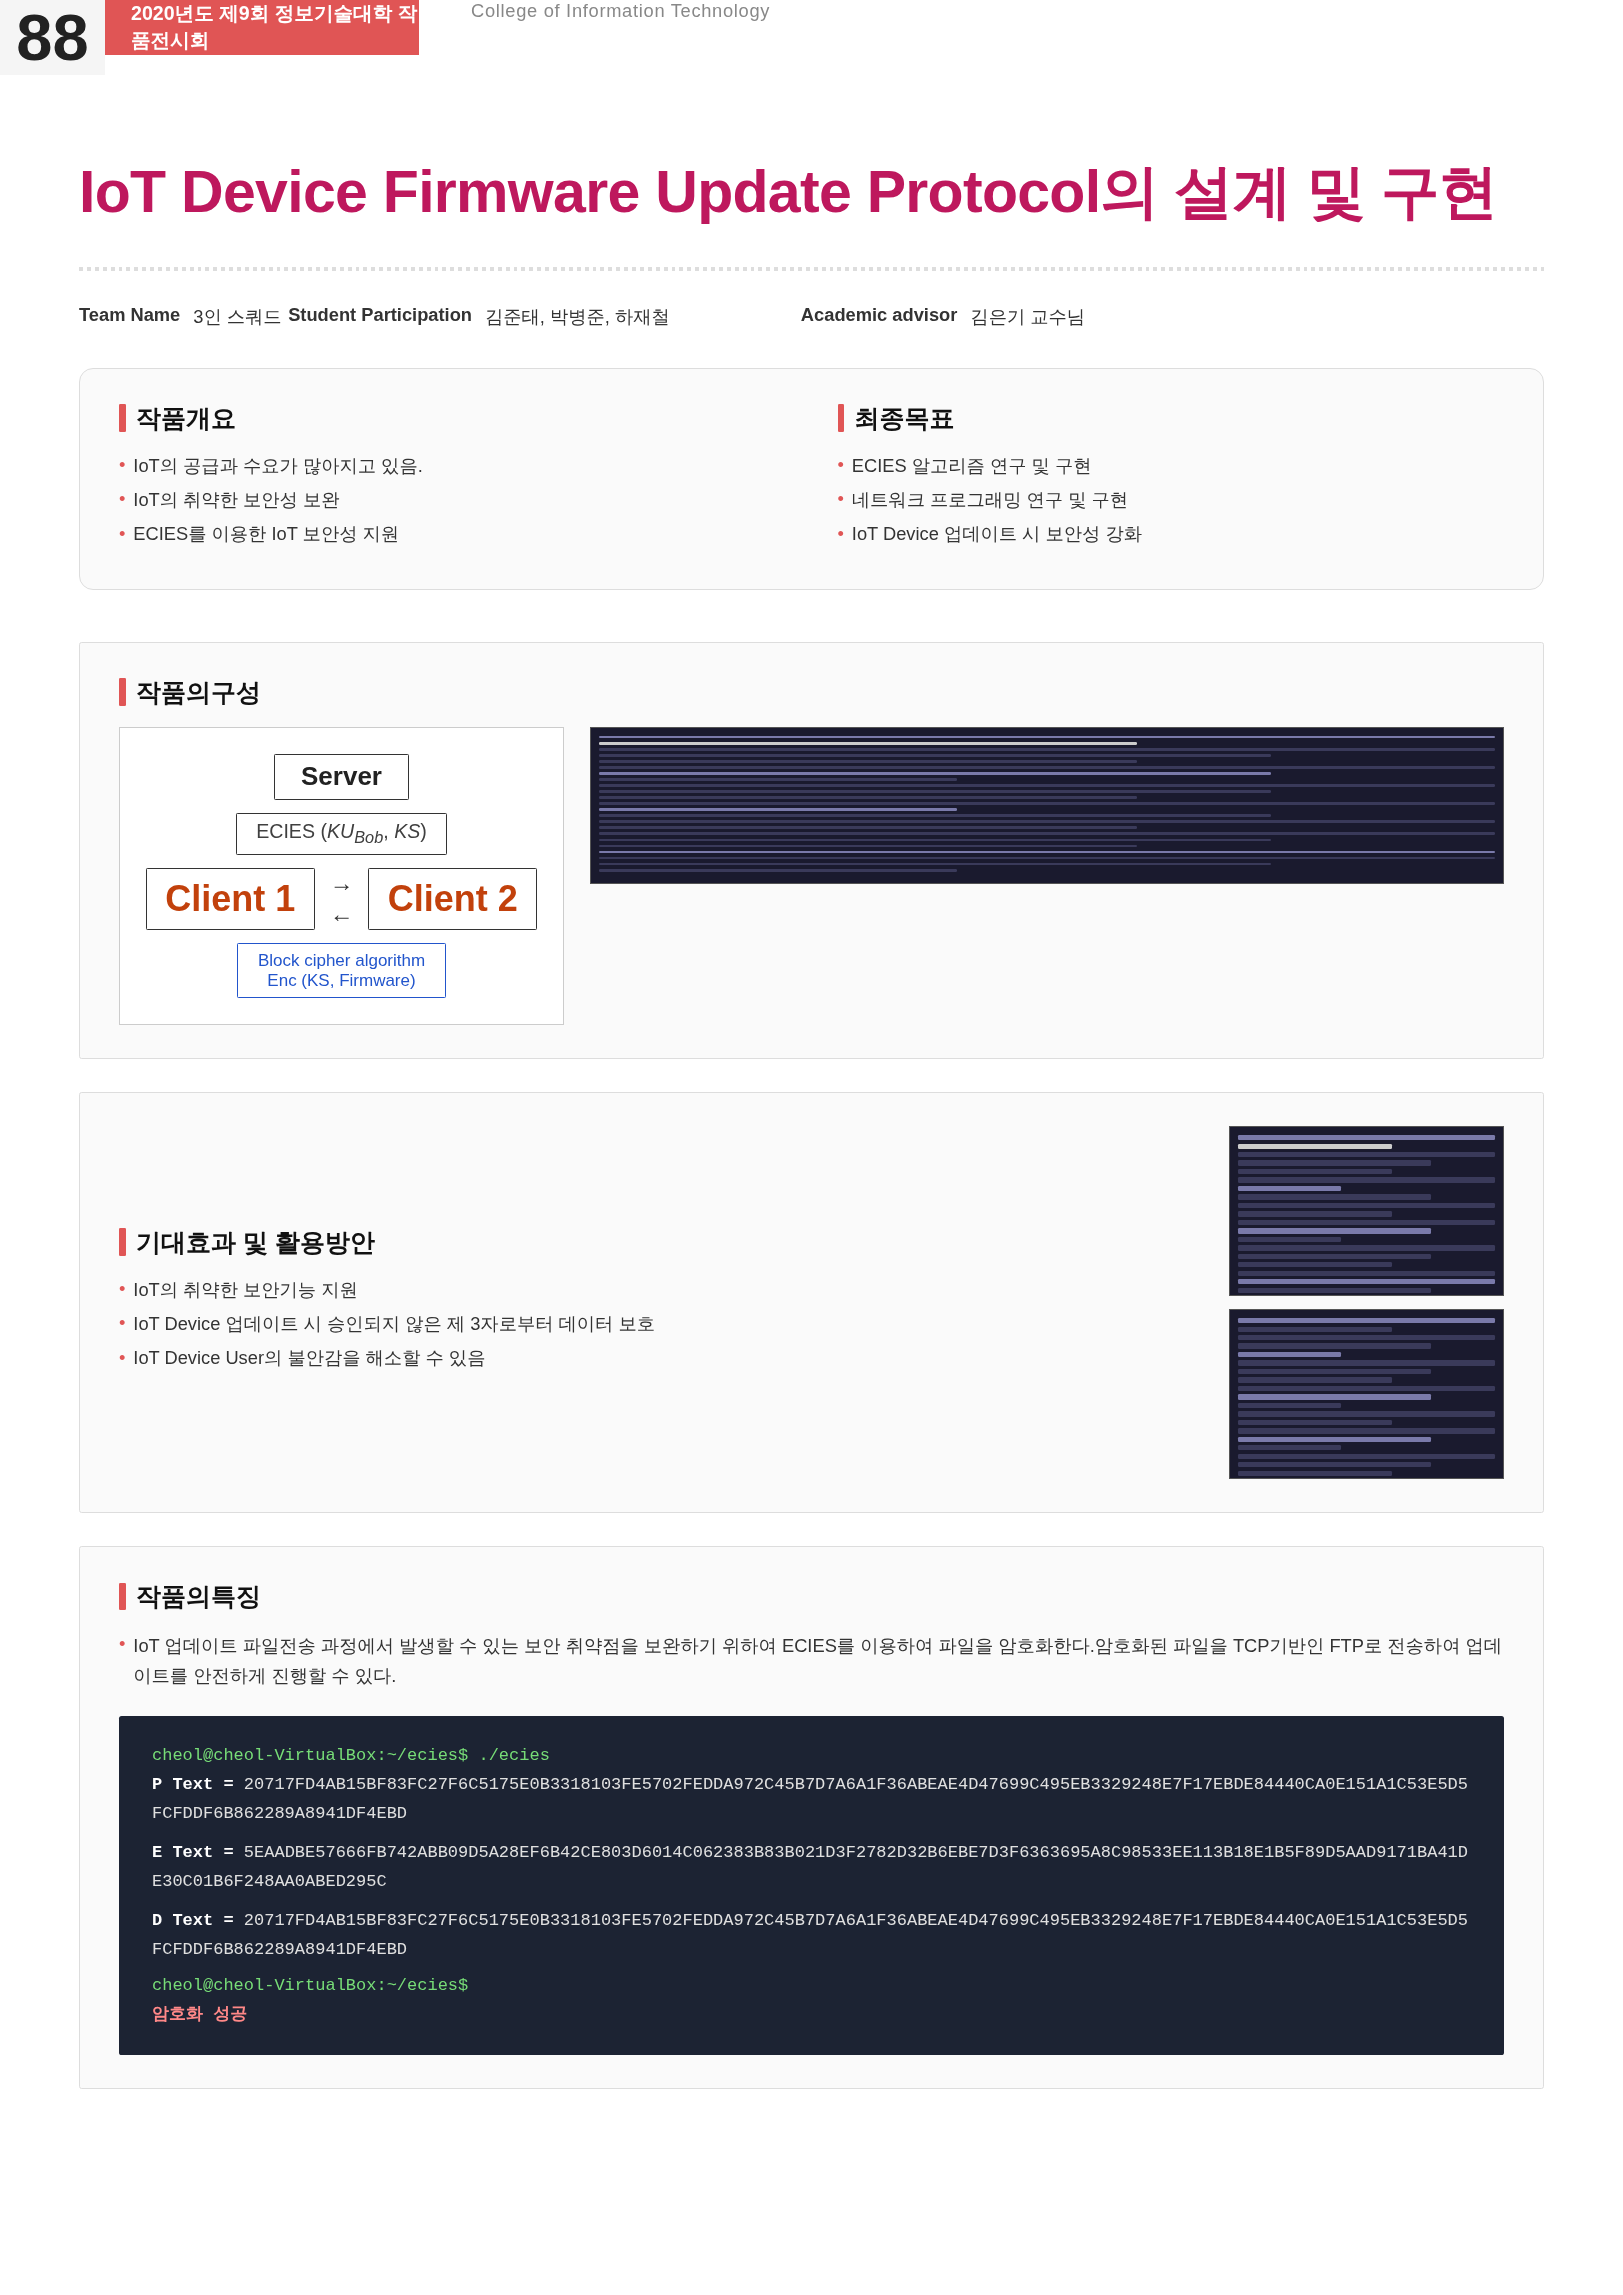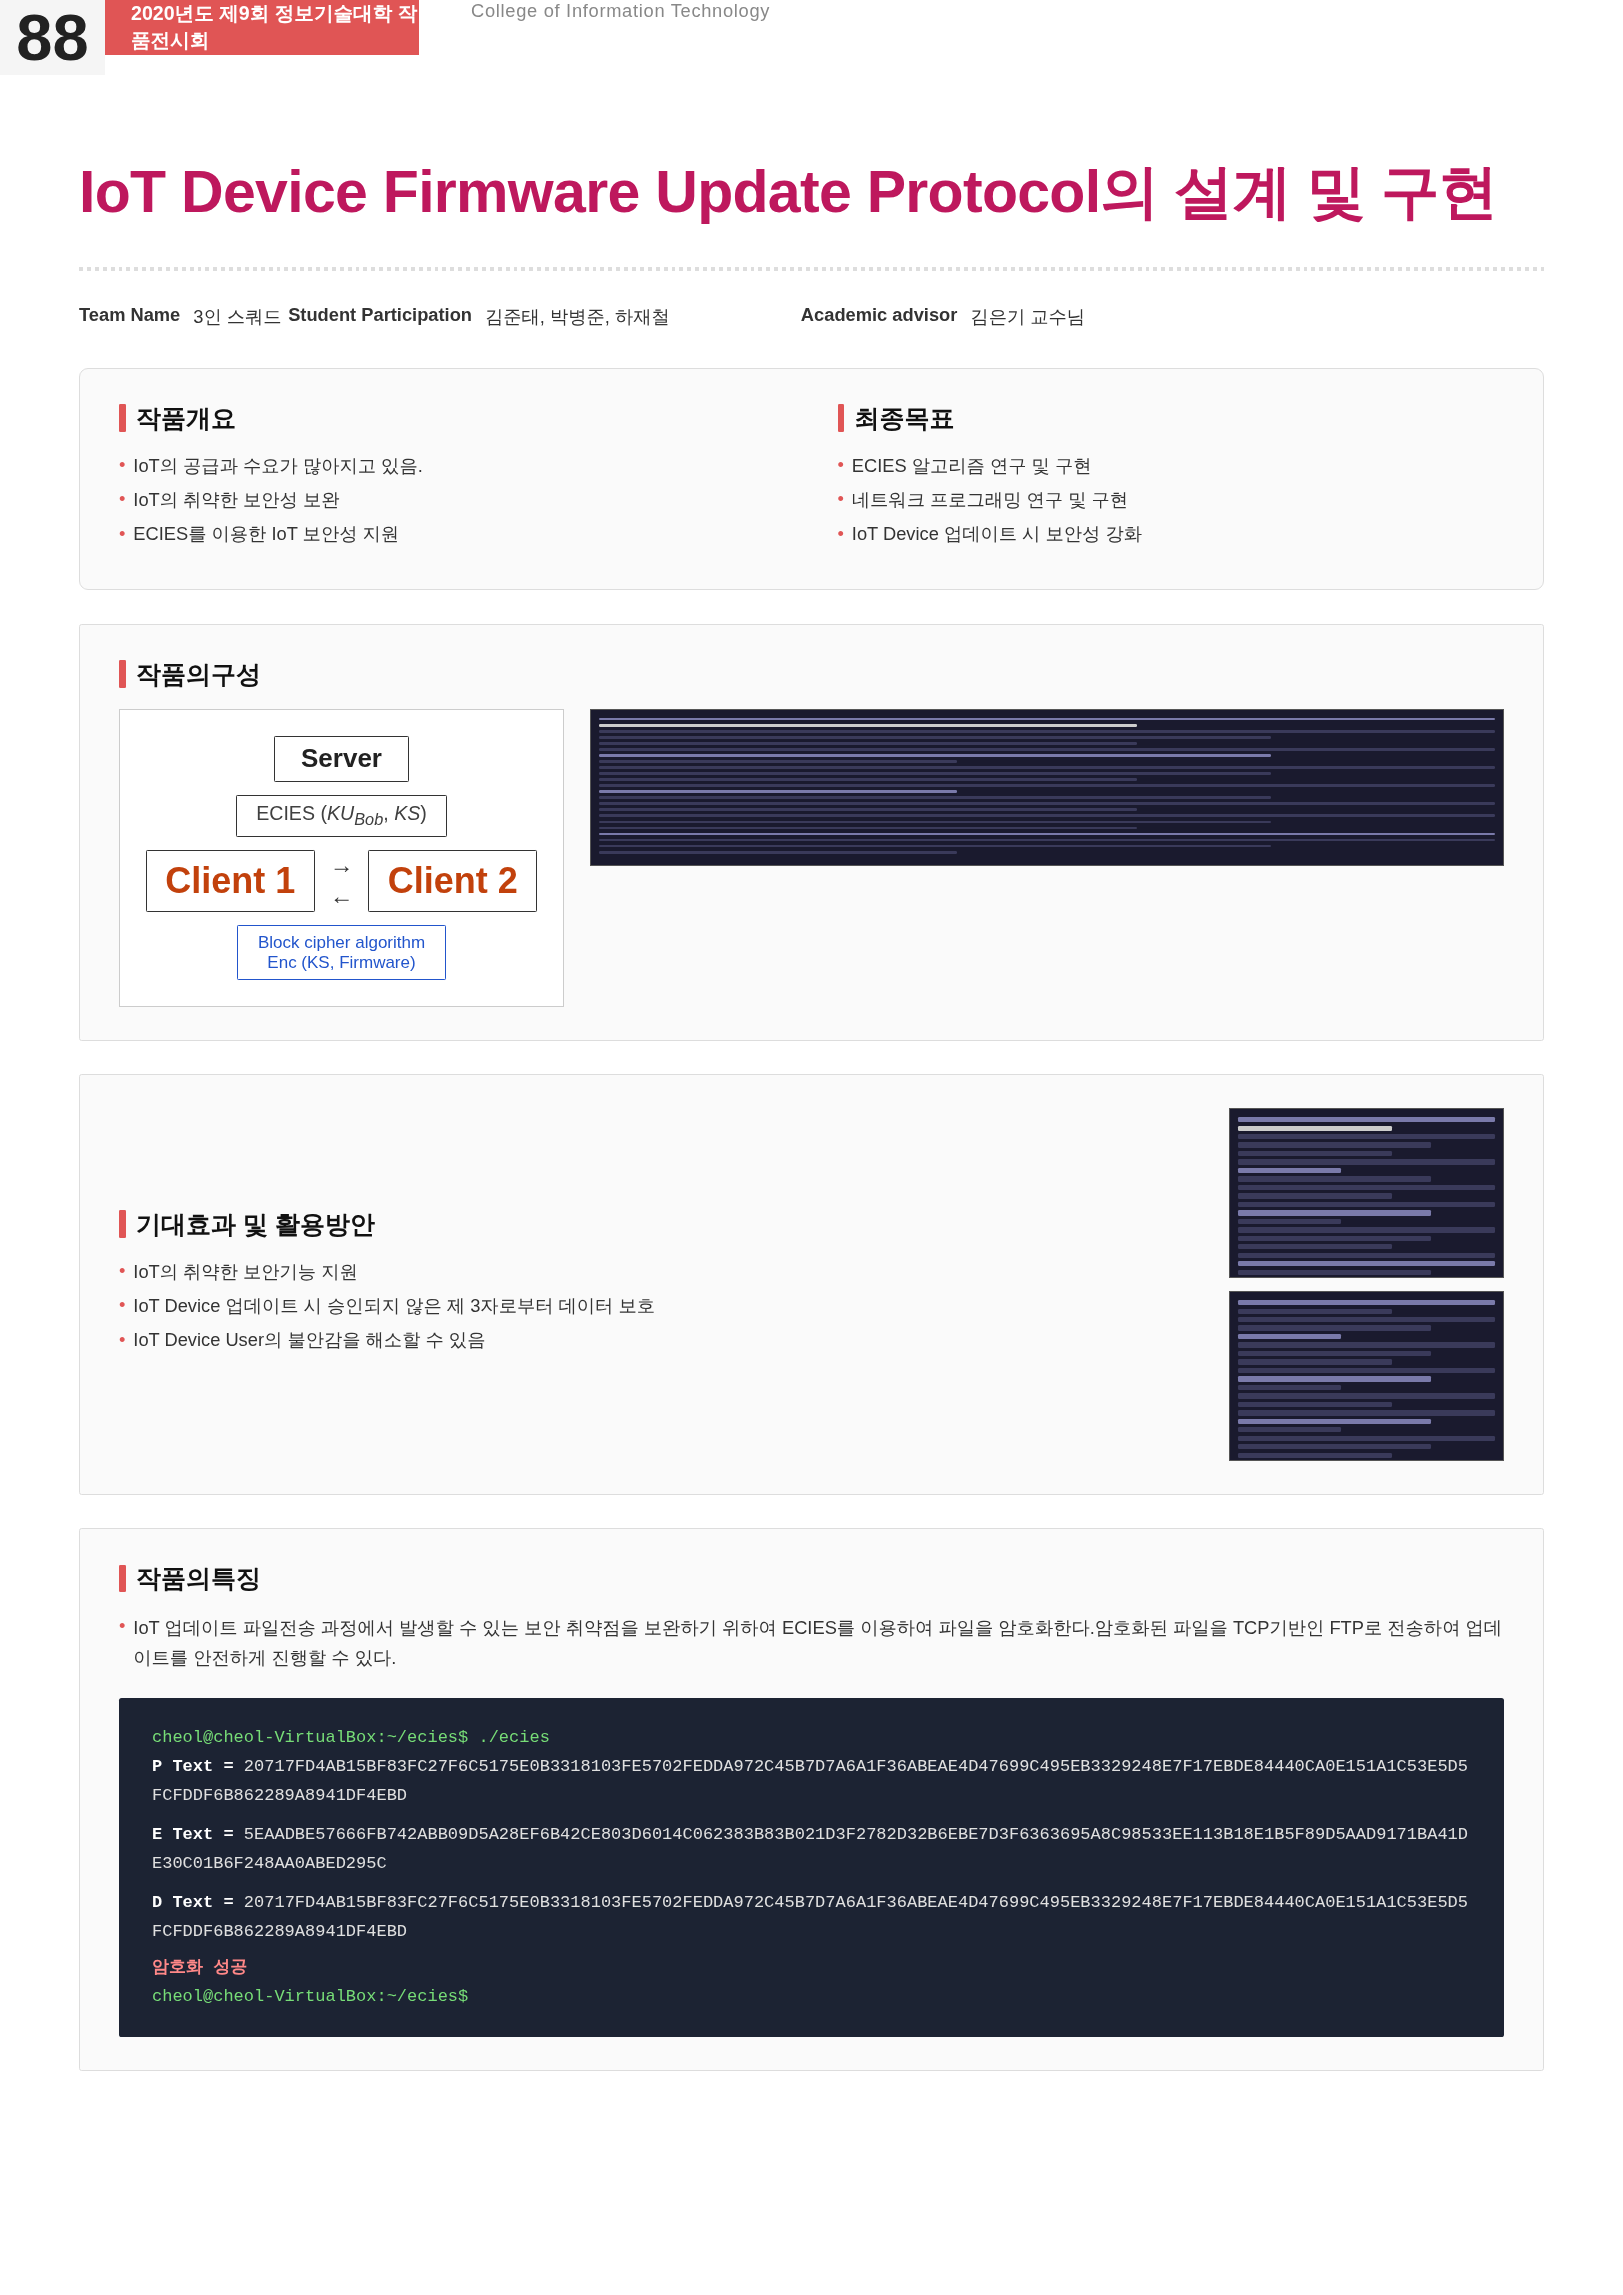--- a/index.html
+++ b/index.html
@@ -115,23 +115,23 @@
       white-space: nowrap;
     }
 
     .team-info-value {
       color: #333;
     }
 
     
     .section-card {
       border: 1px solid #ddd;
-      border-radius: 9px;
+      border-radius: 14px;
       padding: 33px 39px;
-      margin-bottom: 34px;
+      margin-bottom: 52px;
       background: #fafafa;
     }
 
     .section-row {
       display: flex;
       gap: 52px;
     }
 
     .section-col {
       flex: 1;
@@ -580,22 +580,22 @@
       <div style="height:10.5px;"></div>
       <div>
         <span class="label">E Text = </span><span class="hex">5EAADBE57666FB742ABB09D5A28EF6B42CE803D6014C062383B83B021D3F2782D32B6EBE7D3F6363695A8C98533EE113B18E1B5F89D5AAD9171BA41DE30C01B6F248AA0ABED295C</span>
       </div>
       <div style="height:10.5px;"></div>
       <div>
         <span class="label">D Text = </span><span class="hex">20717FD4AB15BF83FC27F6C5175E0B3318103FE5702FEDDA972C45B7D7A6A1F36ABEAE4D47699C495EB3329248E7F17EBDE84440CA0E151A1C53E5D5FCFDDF6B862289A8941DF4EBD</span>
       </div>
       <div style="height:6.5px;"></div>
       <div>
+        <span class="prompt">cheol@cheol-VirtualBox:~/ecies$</span>
+      </div>
+      <div>
         <span class="success">암호화 성공</span>
       </div>
-      <div>
-        <span class="prompt">cheol@cheol-VirtualBox:~/ecies$</span>
-      </div>
     </div>
   </div>
 
 </div>
 
 
 </body></html>

